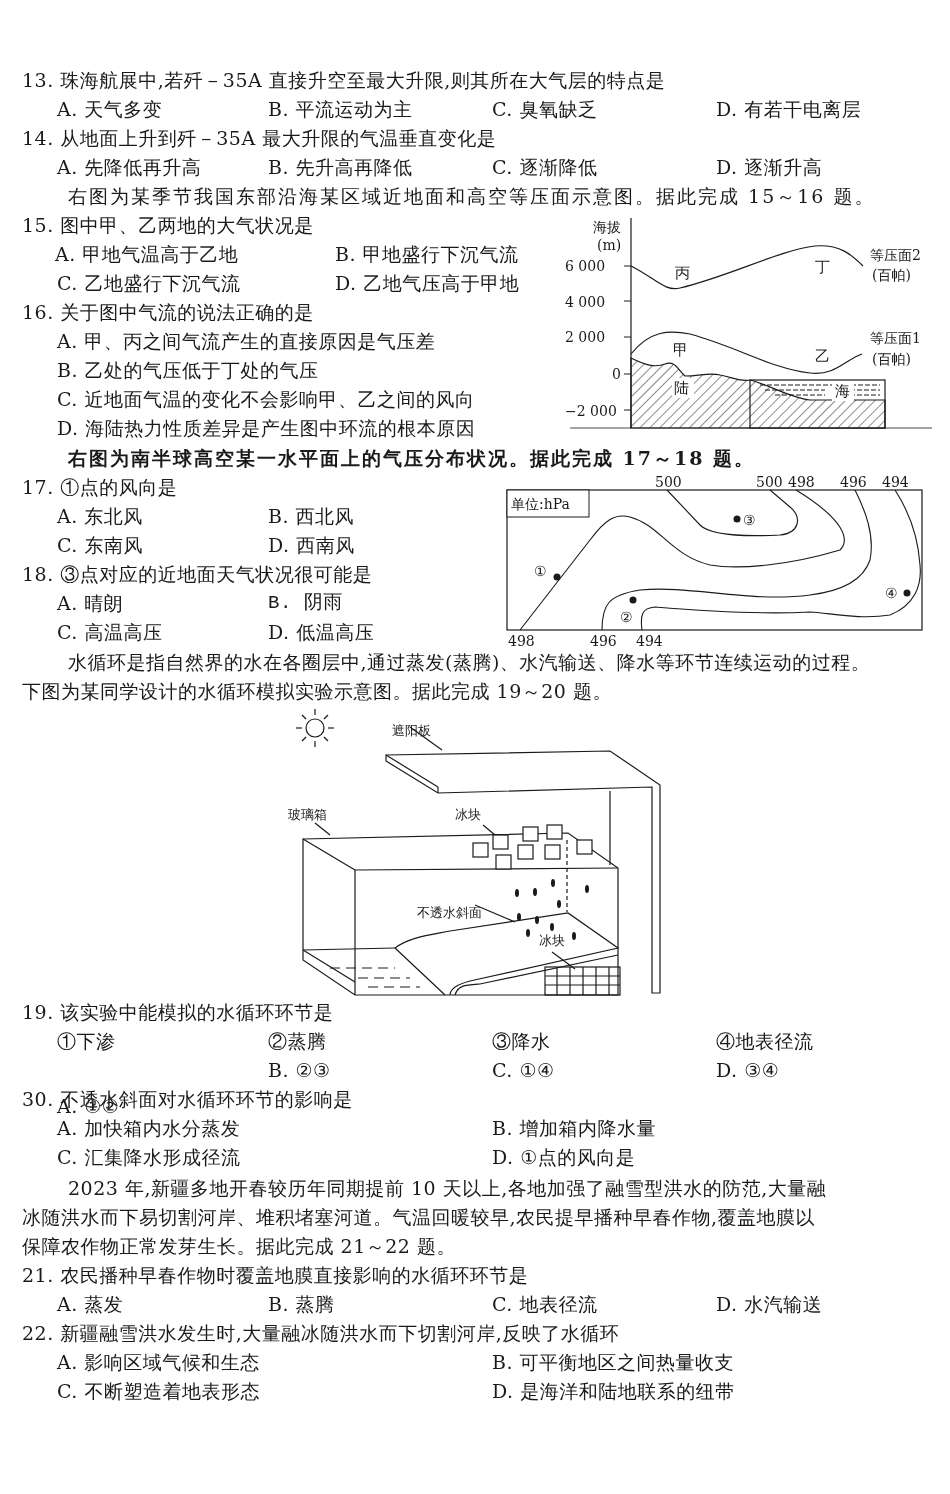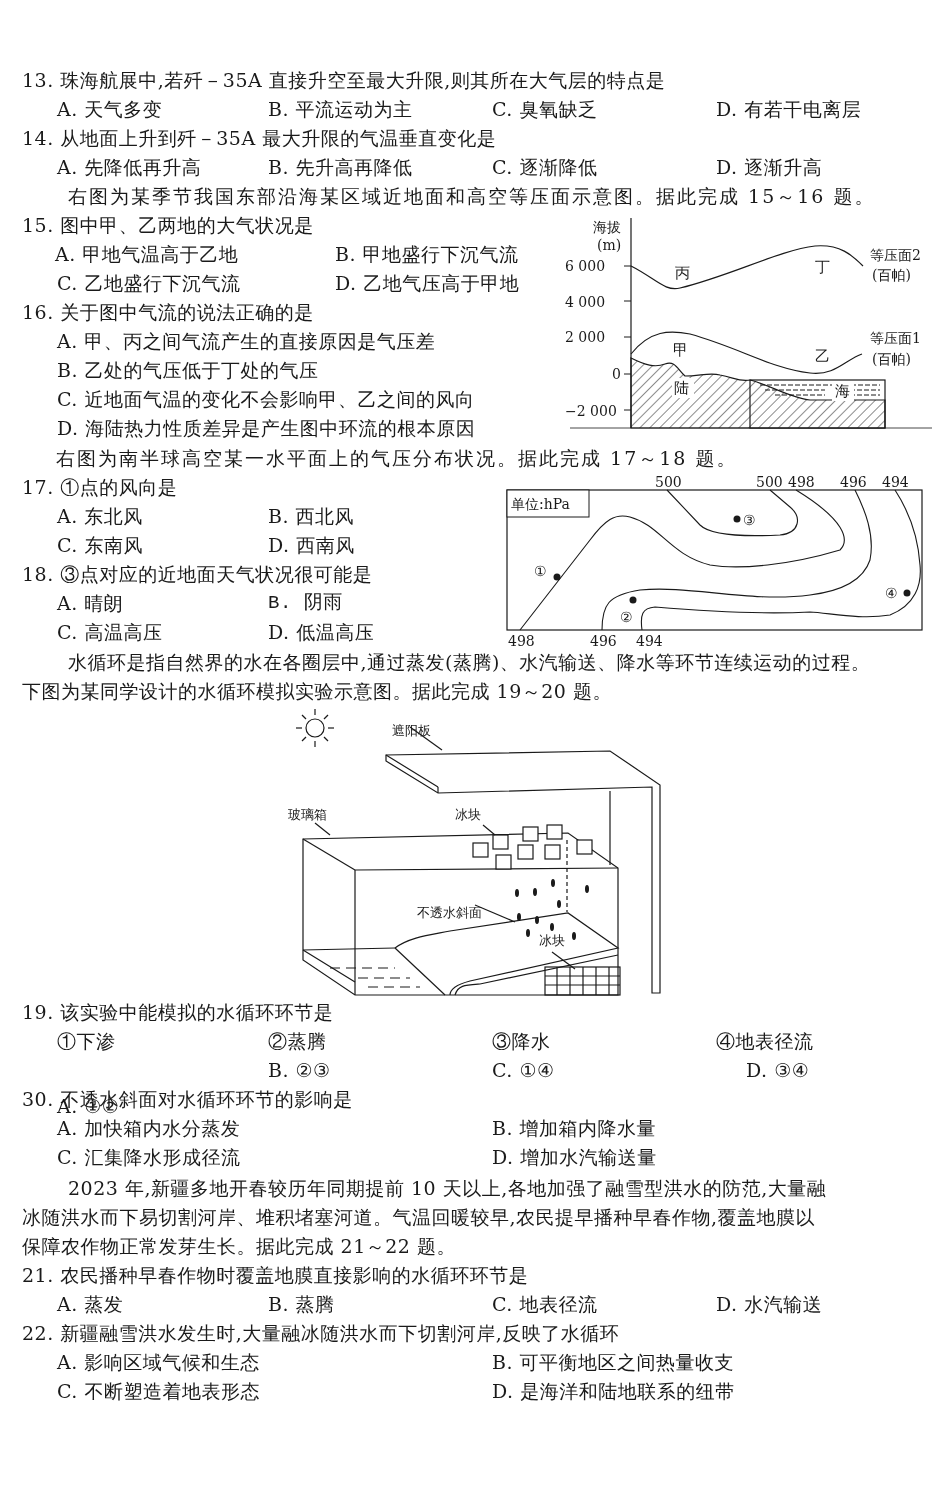--- a/index.html
+++ b/index.html
@@ -80,21 +80,21 @@
   <text x="115" y="68" font-size="15">丙</text>
   <text x="255" y="62" font-size="15">丁</text>
   <text x="113" y="145" font-size="15">甲</text>
   <text x="255" y="151" font-size="15">乙</text>
   <text x="310" y="50" font-size="14">等压面2</text>
   <text x="312" y="70" font-size="14">(百帕)</text>
   <text x="310" y="133" font-size="14">等压面1</text>
   <text x="312" y="154" font-size="14">(百帕)</text>
 </svg>
 
-<div class="ln" style="left:56px;top:444px;letter-spacing:2px;">右图为南半球高空某一水平面上的气压分布状况。据此完成 17～18 题。</div>
+<div class="ln" style="left:68px;top:444px;letter-spacing:2px;font-weight:bold;">右图为南半球高空某一水平面上的气压分布状况。据此完成 17～18 题。</div>
 
 <div class="ln" style="left:22px;top:473px;">17. ①点的风向是</div>
 <div class="ln" style="left:57px;top:502px;">A. 东北风</div>
 <div class="ln" style="left:268px;top:502px;">B. 西北风</div>
 <div class="ln" style="left:57px;top:531px;text-align:center;">C. 东南风</div>
 <div class="ln" style="left:268px;top:531px;">D. 西南风</div>
 
 <div class="ln" style="left:22px;top:560px;">18. ③点对应的近地面天气状况很可能是</div>
 <div class="ln" style="left:57px;top:589px;">A. 晴朗</div>
 <div class="ln" style="left:268px;top:589px;font-family:Liberation Mono, monospace;">B. 阴雨</div>
@@ -223,27 +223,27 @@
 </svg>
 
 <div class="ln" style="left:22px;top:998px;">19. 该实验中能模拟的水循环环节是</div>
 <div class="ln" style="left:57px;top:1027px;">①下渗</div>
 <div class="ln" style="left:268px;top:1027px;text-align:center;">②蒸腾</div>
 <div class="ln" style="left:492px;top:1027px;">③降水</div>
 <div class="ln" style="left:716px;top:1027px;">④地表径流</div>
 <div class="ln" style="left:57px;top:1056px;margin-top:36px;">A. ①②</div>
 <div class="ln" style="left:268px;top:1056px;">B. ②③</div>
 <div class="ln" style="left:492px;top:1056px;">C. ①④</div>
-<div class="ln" style="left:716px;top:1056px;margin-left:30px;">D. ③④</div>
+<div class="ln" style="left:716px;top:1056px;">D. ③④</div>
 
 <div class="ln" style="left:22px;top:1085px;">30. 不透水斜面对水循环环节的影响是</div>
 <div class="ln" style="left:57px;top:1114px;">A. 加快箱内水分蒸发</div>
 <div class="ln" style="left:492px;top:1114px;">B. 增加箱内降水量</div>
 <div class="ln" style="left:57px;top:1143px;">C. 汇集降水形成径流</div>
-<div class="ln" style="left:492px;top:1143px;">D. 增加水汽输送量</div>
+<div class="ln" style="left:492px;top:1143px;">D. ①点的风向是</div>
 
 <div class="ln" style="left:68px;top:1174px;">2023 年,新疆多地开春较历年同期提前 10 天以上,各地加强了融雪型洪水的防范,大量融</div>
 <div class="ln" style="left:22px;top:1203px;">冰随洪水而下易切割河岸、堆积堵塞河道。气温回暖较早,农民提早播种早春作物,覆盖地膜以</div>
 <div class="ln" style="left:22px;top:1232px;">保障农作物正常发芽生长。据此完成 21～22 题。</div>
 
 <div class="ln" style="left:22px;top:1261px;">21. 农民播种早春作物时覆盖地膜直接影响的水循环环节是</div>
 <div class="ln" style="left:57px;top:1290px;text-align:center;">A. 蒸发</div>
 <div class="ln" style="left:268px;top:1290px;">B. 蒸腾</div>
 <div class="ln" style="left:492px;top:1290px;">C. 地表径流</div>
 <div class="ln" style="left:716px;top:1290px;">D. 水汽输送</div>

